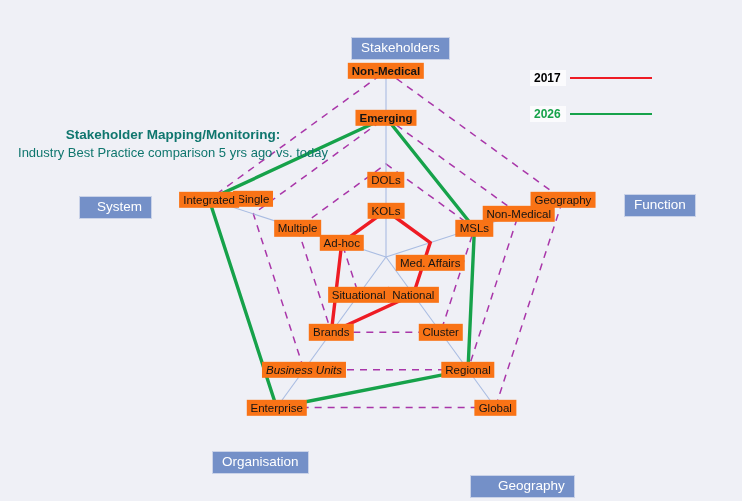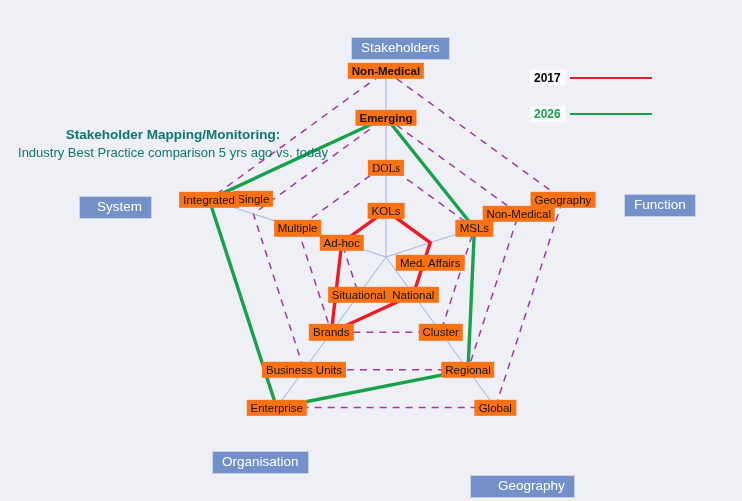--- a/index.html
+++ b/index.html
@@ -133,34 +133,34 @@
   </div>
 
   <div class="axis-chip" style="left:352px; top:38px;">Stakeholders</div>
   <div class="axis-chip" style="left:625px; top:195px;">Function</div>
   <div class="axis-chip" style="left:471px; top:476px;padding-left:27px;">Geography</div>
   <div class="axis-chip" style="left:213px; top:452px;">Organisation</div>
   <div class="axis-chip" style="left:80px; top:197px;padding-left:17px;">System</div>
 
   <div id="tick-layer">
       <div class="tick-label" style="left: 386px; top: 210.5px;">KOLs</div>
-      <div class="tick-label" style="left: 386px; top: 168px; font-family: Liberation Serif, serif;">DOLs</div>
+      <div class="tick-label" style="left: 386px; top: 180px;">DOLs</div>
       <div class="tick-label bold" style="left: 386px; top: 117.5px;">Emerging</div>
       <div class="tick-label bold" style="left: 386px; top: 71px;">Non-Medical</div>
       <div class="tick-label" style="left: 430.2px; top: 242.6px; margin-top: 20px;">Med. Affairs</div>
       <div class="tick-label" style="left: 474.4px; top: 228.3px;">MSLs</div>
       <div class="tick-label" style="left: 518.7px; top: 213.9px;">Non-Medical</div>
       <div class="tick-label" style="left: 562.9px; top: 199.5px;">Geography</div>
       <div class="tick-label" style="left: 413.3px; top: 294.6px;">National</div>
       <div class="tick-label" style="left: 440.7px; top: 332.2px;">Cluster</div>
       <div class="tick-label" style="left: 468px; top: 369.9px;">Regional</div>
       <div class="tick-label" style="left: 495.3px; top: 407.5px;">Global</div>
       <div class="tick-label" style="left: 358.7px; top: 294.6px;">Situational</div>
       <div class="tick-label" style="left: 331.3px; top: 332.2px;">Brands</div>
-      <div class="tick-label" style="left: 304px; top: 369.9px;">Business Units</div>
+      <div class="tick-label" style="left: 304px; top: 369.9px; font-style: italic;">Business Units</div>
       <div class="tick-label" style="left: 276.7px; top: 407.5px;">Enterprise</div>
       <div class="tick-label" style="left: 341.8px; top: 242.6px;">Ad-hoc</div>
       <div class="tick-label" style="left: 297.6px; top: 228.3px;">Multiple</div>
       <div class="tick-label" style="left: 253.3px; top: 199px;">Single</div>
       <div class="tick-label" style="left: 209.1px; top: 199.5px;">Integrated</div>
     </div>
 
 </div>
 
 </body></html>

